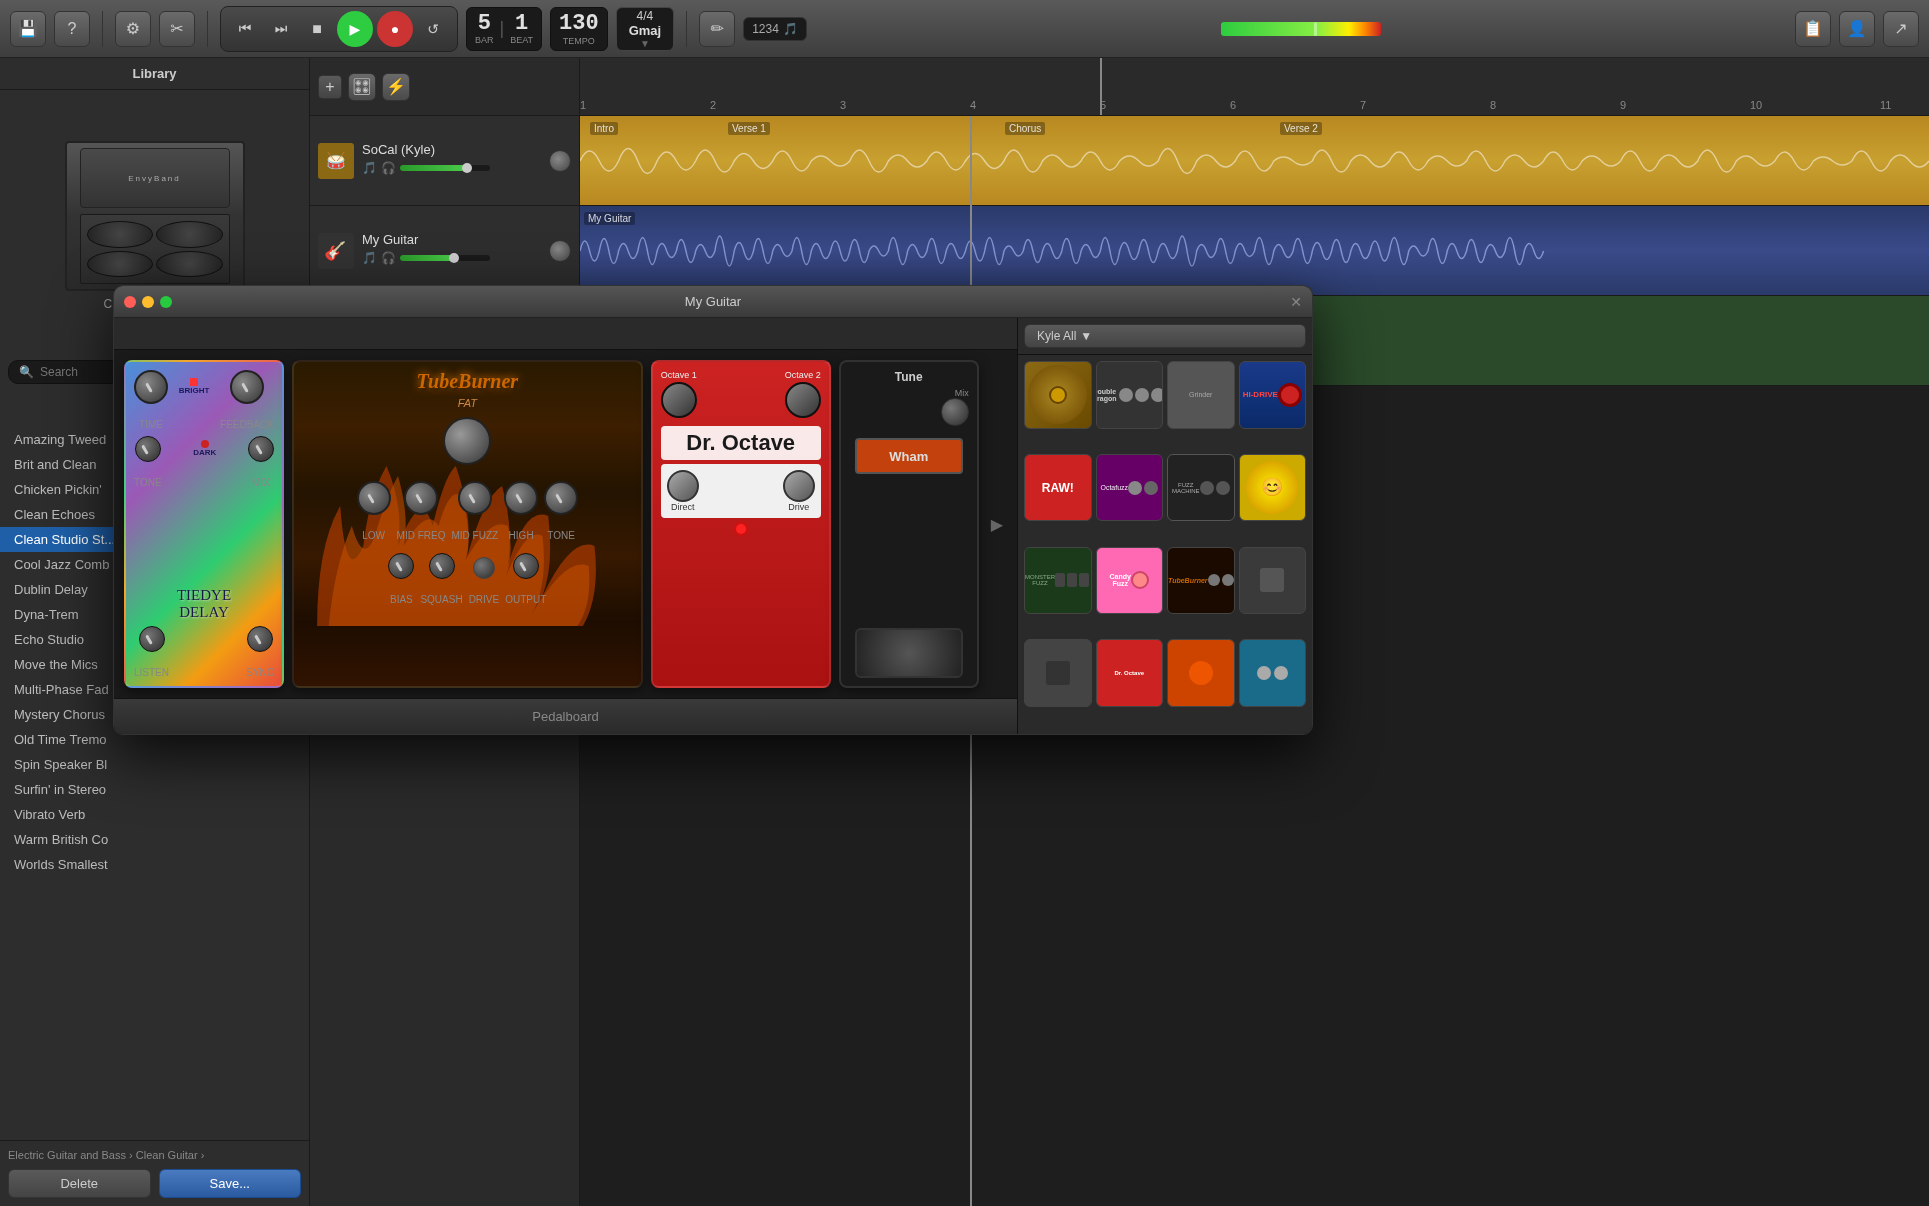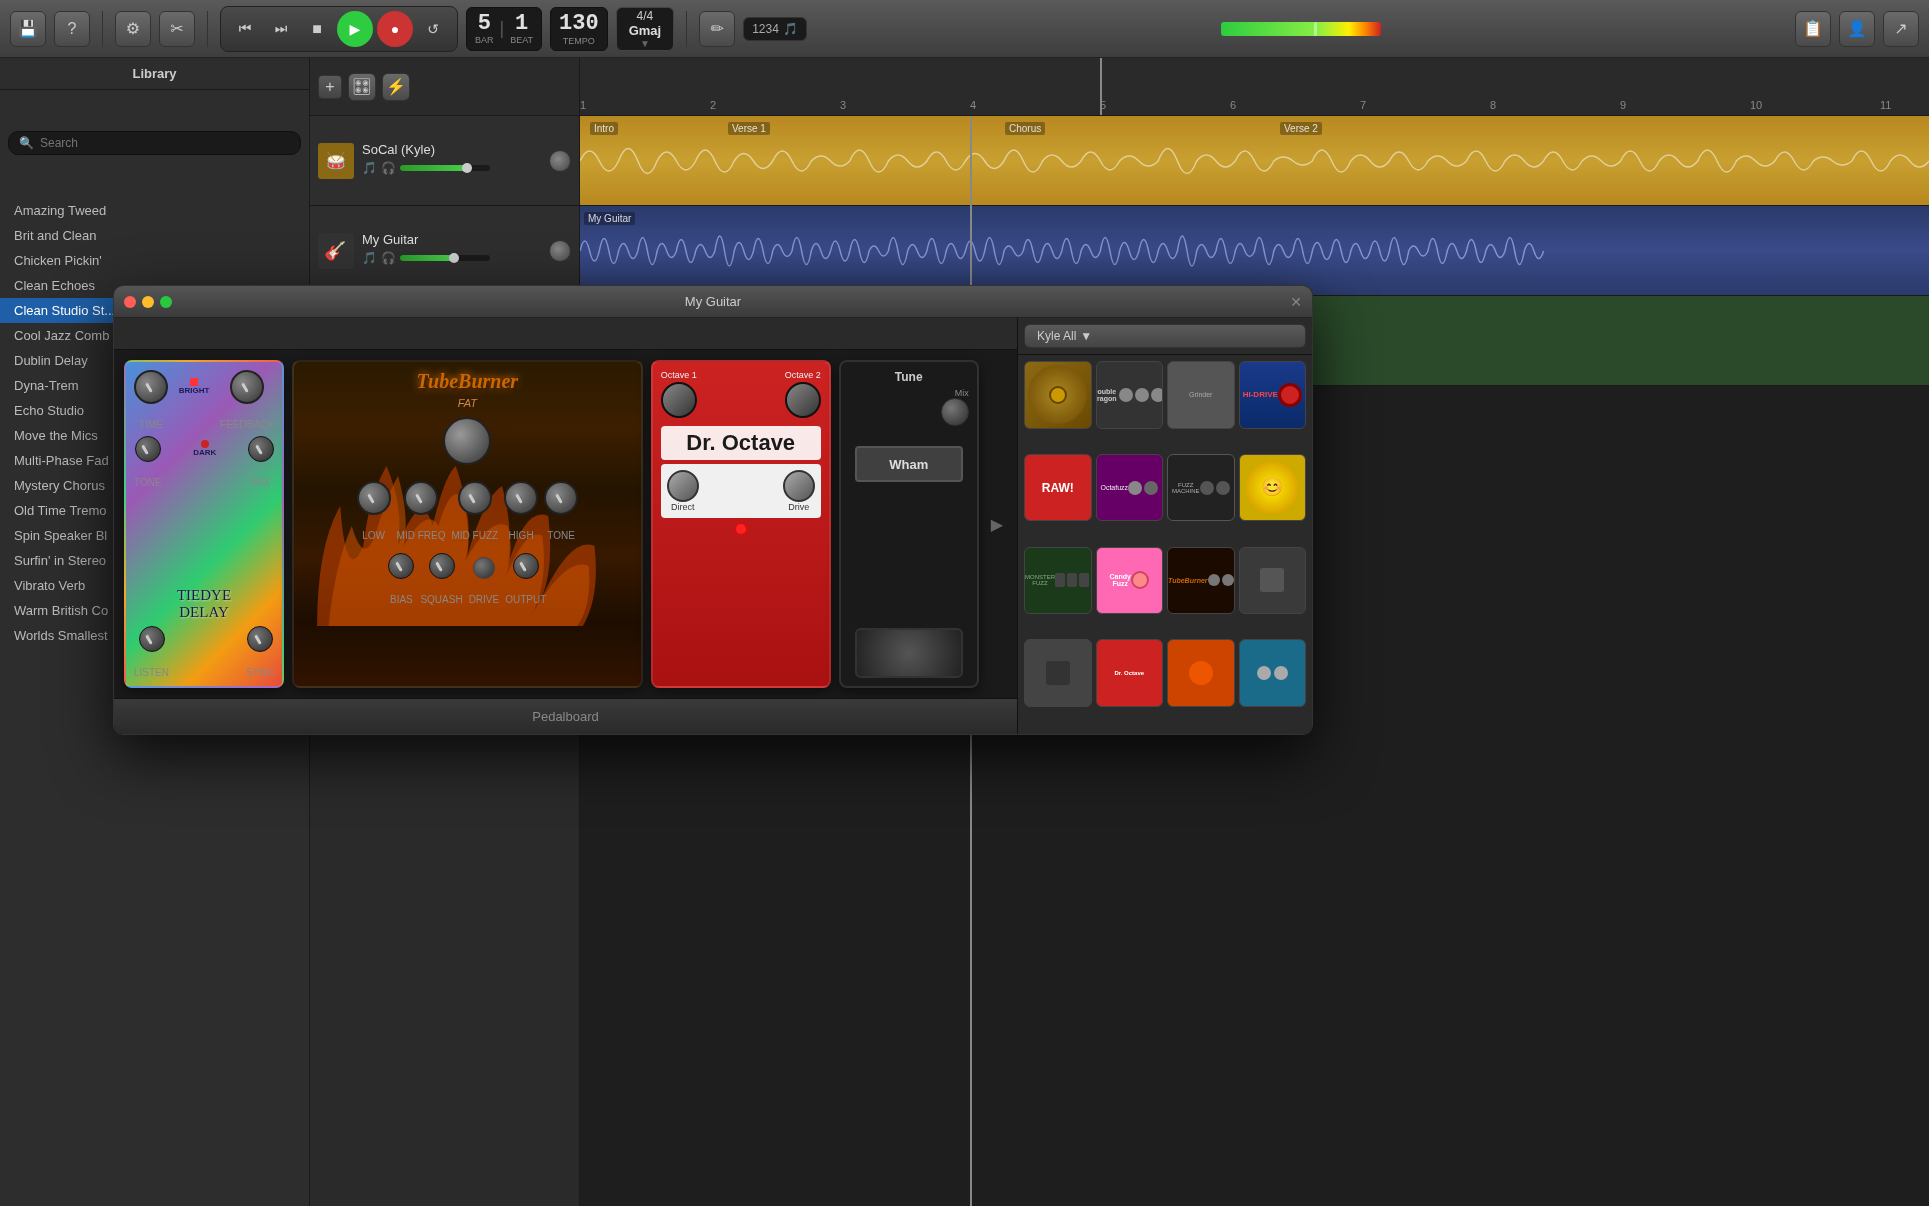--- a/index.html
+++ b/index.html
@@ -648,20 +648,36 @@
   <div class="toolbar-btn">↗</div>
 </div>
 
 <div id="main">
 
   <div id="library">
     <div id="library-header">
       <span>Library</span>
     </div>
 
+    <div id="library-image">
+      <div class="amp-image">
+
+        <div class="amp-head">
+          <span style="font-size:8px;letter-spacing:2px;color:#aaa;">EnvyBand</span>
+        </div>
+
+        <div class="amp-cab">
+          <div class="speaker-circle"></div>
+          <div class="speaker-circle"></div>
+          <div class="speaker-circle"></div>
+          <div class="speaker-circle"></div>
+        </div>
+      </div>
+      <div class="preset-name">Clean Studio Stack</div>
+    </div>
 
     <div id="search-box">
       <span>🔍</span>
       <input type="text" style="background: transparent; border: none; outline: none; color: rgb(170, 170, 170); font-size: 12px; width: 100%;" placeholder="Search">
     </div>
 
     <div id="preset-list">
     <div class="preset-item">Amazing Tweed</div>
         <div class="preset-item">Brit and Clean</div>
         <div class="preset-item">Chicken Pickin'</div>
@@ -675,20 +691,32 @@
         <div class="preset-item">Multi-Phase Fad</div>
         <div class="preset-item">Mystery Chorus</div>
         <div class="preset-item">Old Time Tremo</div>
         <div class="preset-item">Spin Speaker Bl</div>
         <div class="preset-item">Surfin' in Stereo</div>
         <div class="preset-item">Vibrato Verb</div>
         <div class="preset-item">Warm British Co</div>
         <div class="preset-item">Worlds Smallest</div>
       </div>
 
+    <div id="library-footer">
+      <div class="breadcrumb">
+        <span>Electric Guitar and Bass</span>
+        <span> › </span>
+        <span>Clean Guitar</span>
+        <span> › </span>
+      </div>
+      <div class="footer-btns">
+        <div class="footer-btn">Delete</div>
+        <div class="footer-btn primary">Save...</div>
+      </div>
+    </div>
   </div>
 
   <div id="tracks-area">
 
     <div id="tracks-header">
       <div id="tracks-controls-header">
         <div class="add-track-btn">+</div>
         <div class="toolbar-btn" style="width:28px;height:28px;">🎛</div>
         <div class="toolbar-btn" style="width:28px;height:28px;">⚡</div>
       </div>
@@ -953,21 +981,21 @@
 
         <div class="pedal pedal-wham">
 
           <div style="font-size:12px;color:#ccc;font-weight:bold;margin-bottom:4px;">Tune</div>
 
           <div style="display:flex;flex-direction:column;align-items:flex-end;width:100%;">
             <div style="font-size:9px;color:#888;">Mix</div>
             <div style="width:28px;height:28px;background:radial-gradient(circle at 35% 35%,#777,#2a2a2a);border-radius:50%;border:1px solid #333;cursor:pointer;"></div>
           </div>
 
-          <div style="width:90%;height:36px;background:#404040;border:2px solid #555;border-radius:4px;display:flex;align-items:center;justify-content:center;margin:20px 0;cursor:pointer;">
+          <div style="width:90%;height:36px;background:#c2410c;border:2px solid #555;border-radius:4px;display:flex;align-items:center;justify-content:center;margin:12px 0;cursor:pointer;">
             <span style="font-size:13px;font-weight:bold;color:#ddd;">Wham</span>
           </div>
 
           <div style="display:flex;flex-direction:column;gap:2px;margin:6px 0;">
             <div style="width:80%;height:4px;background:#2a5a2a;border-radius:2px;"></div>
             <div style="width:80%;height:4px;background:#2a5a2a;border-radius:2px;"></div>
             <div style="width:80%;height:4px;background:#2a5a2a;border-radius:2px;"></div>
             <div style="width:80%;height:4px;background:#2a5a2a;border-radius:2px;"></div>
             <div style="width:80%;height:4px;background:#3a7a3a;border-radius:2px;"></div>
             <div style="width:80%;height:4px;background:#3a7a3a;border-radius:2px;"></div>

